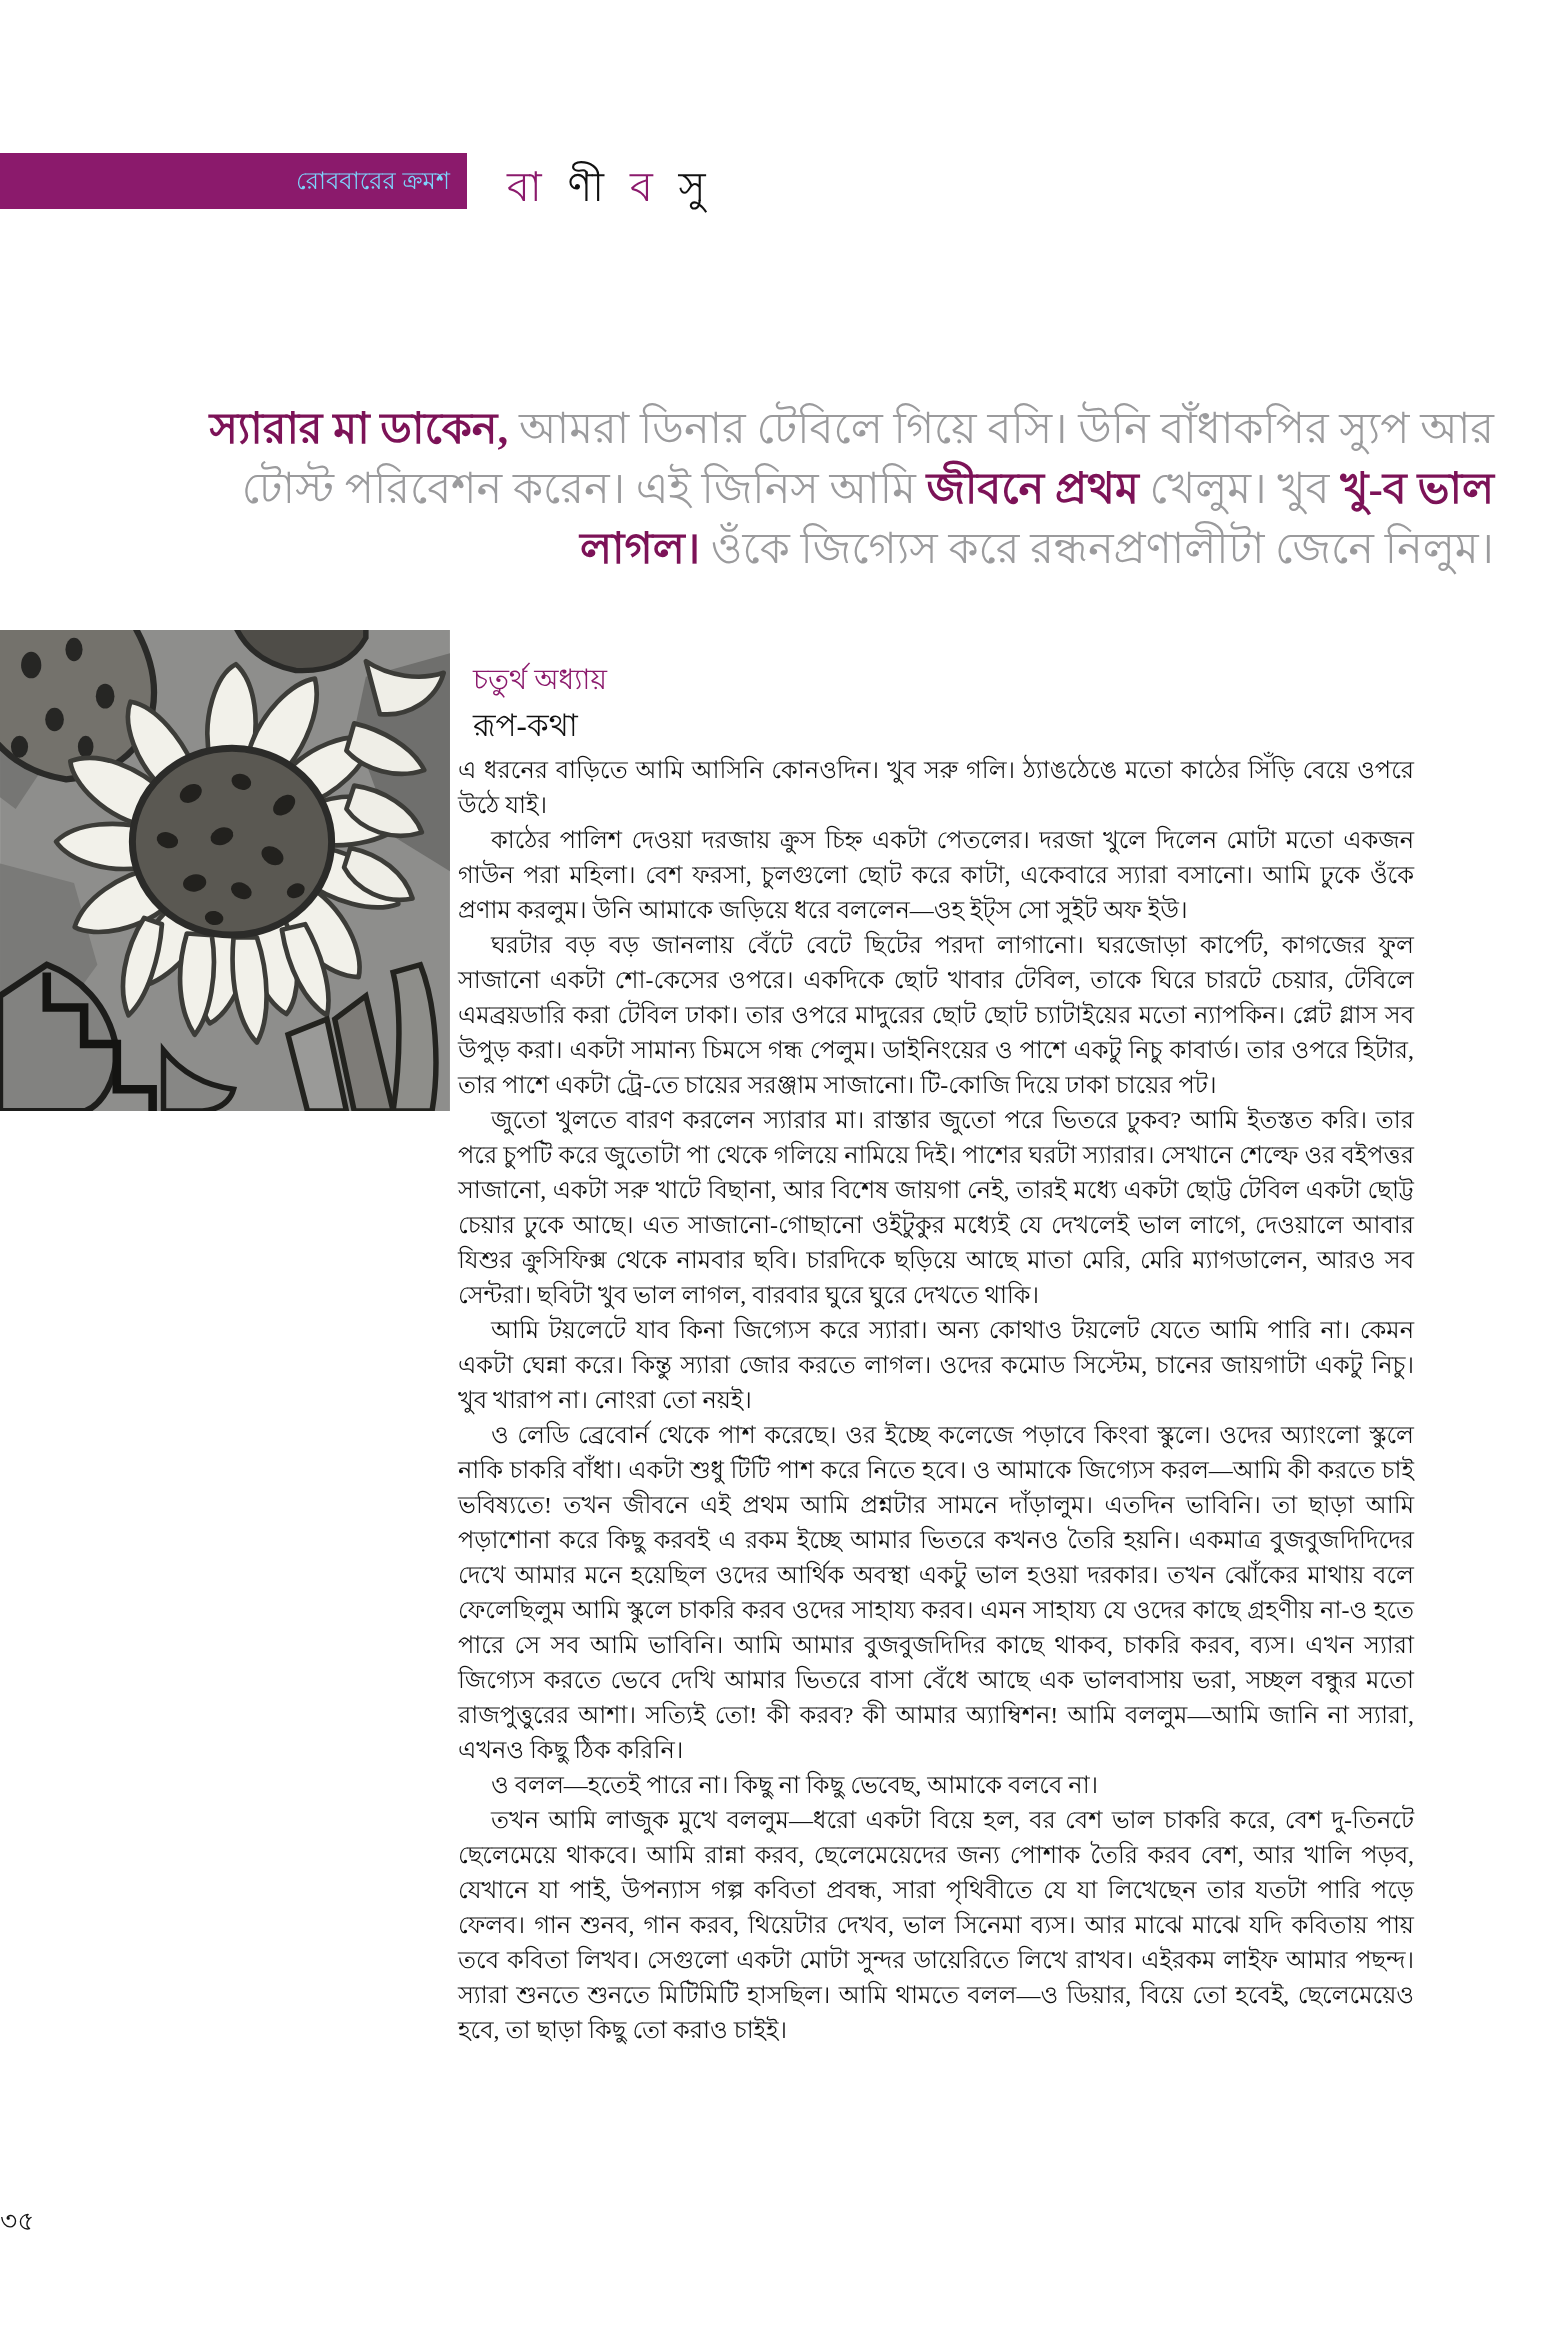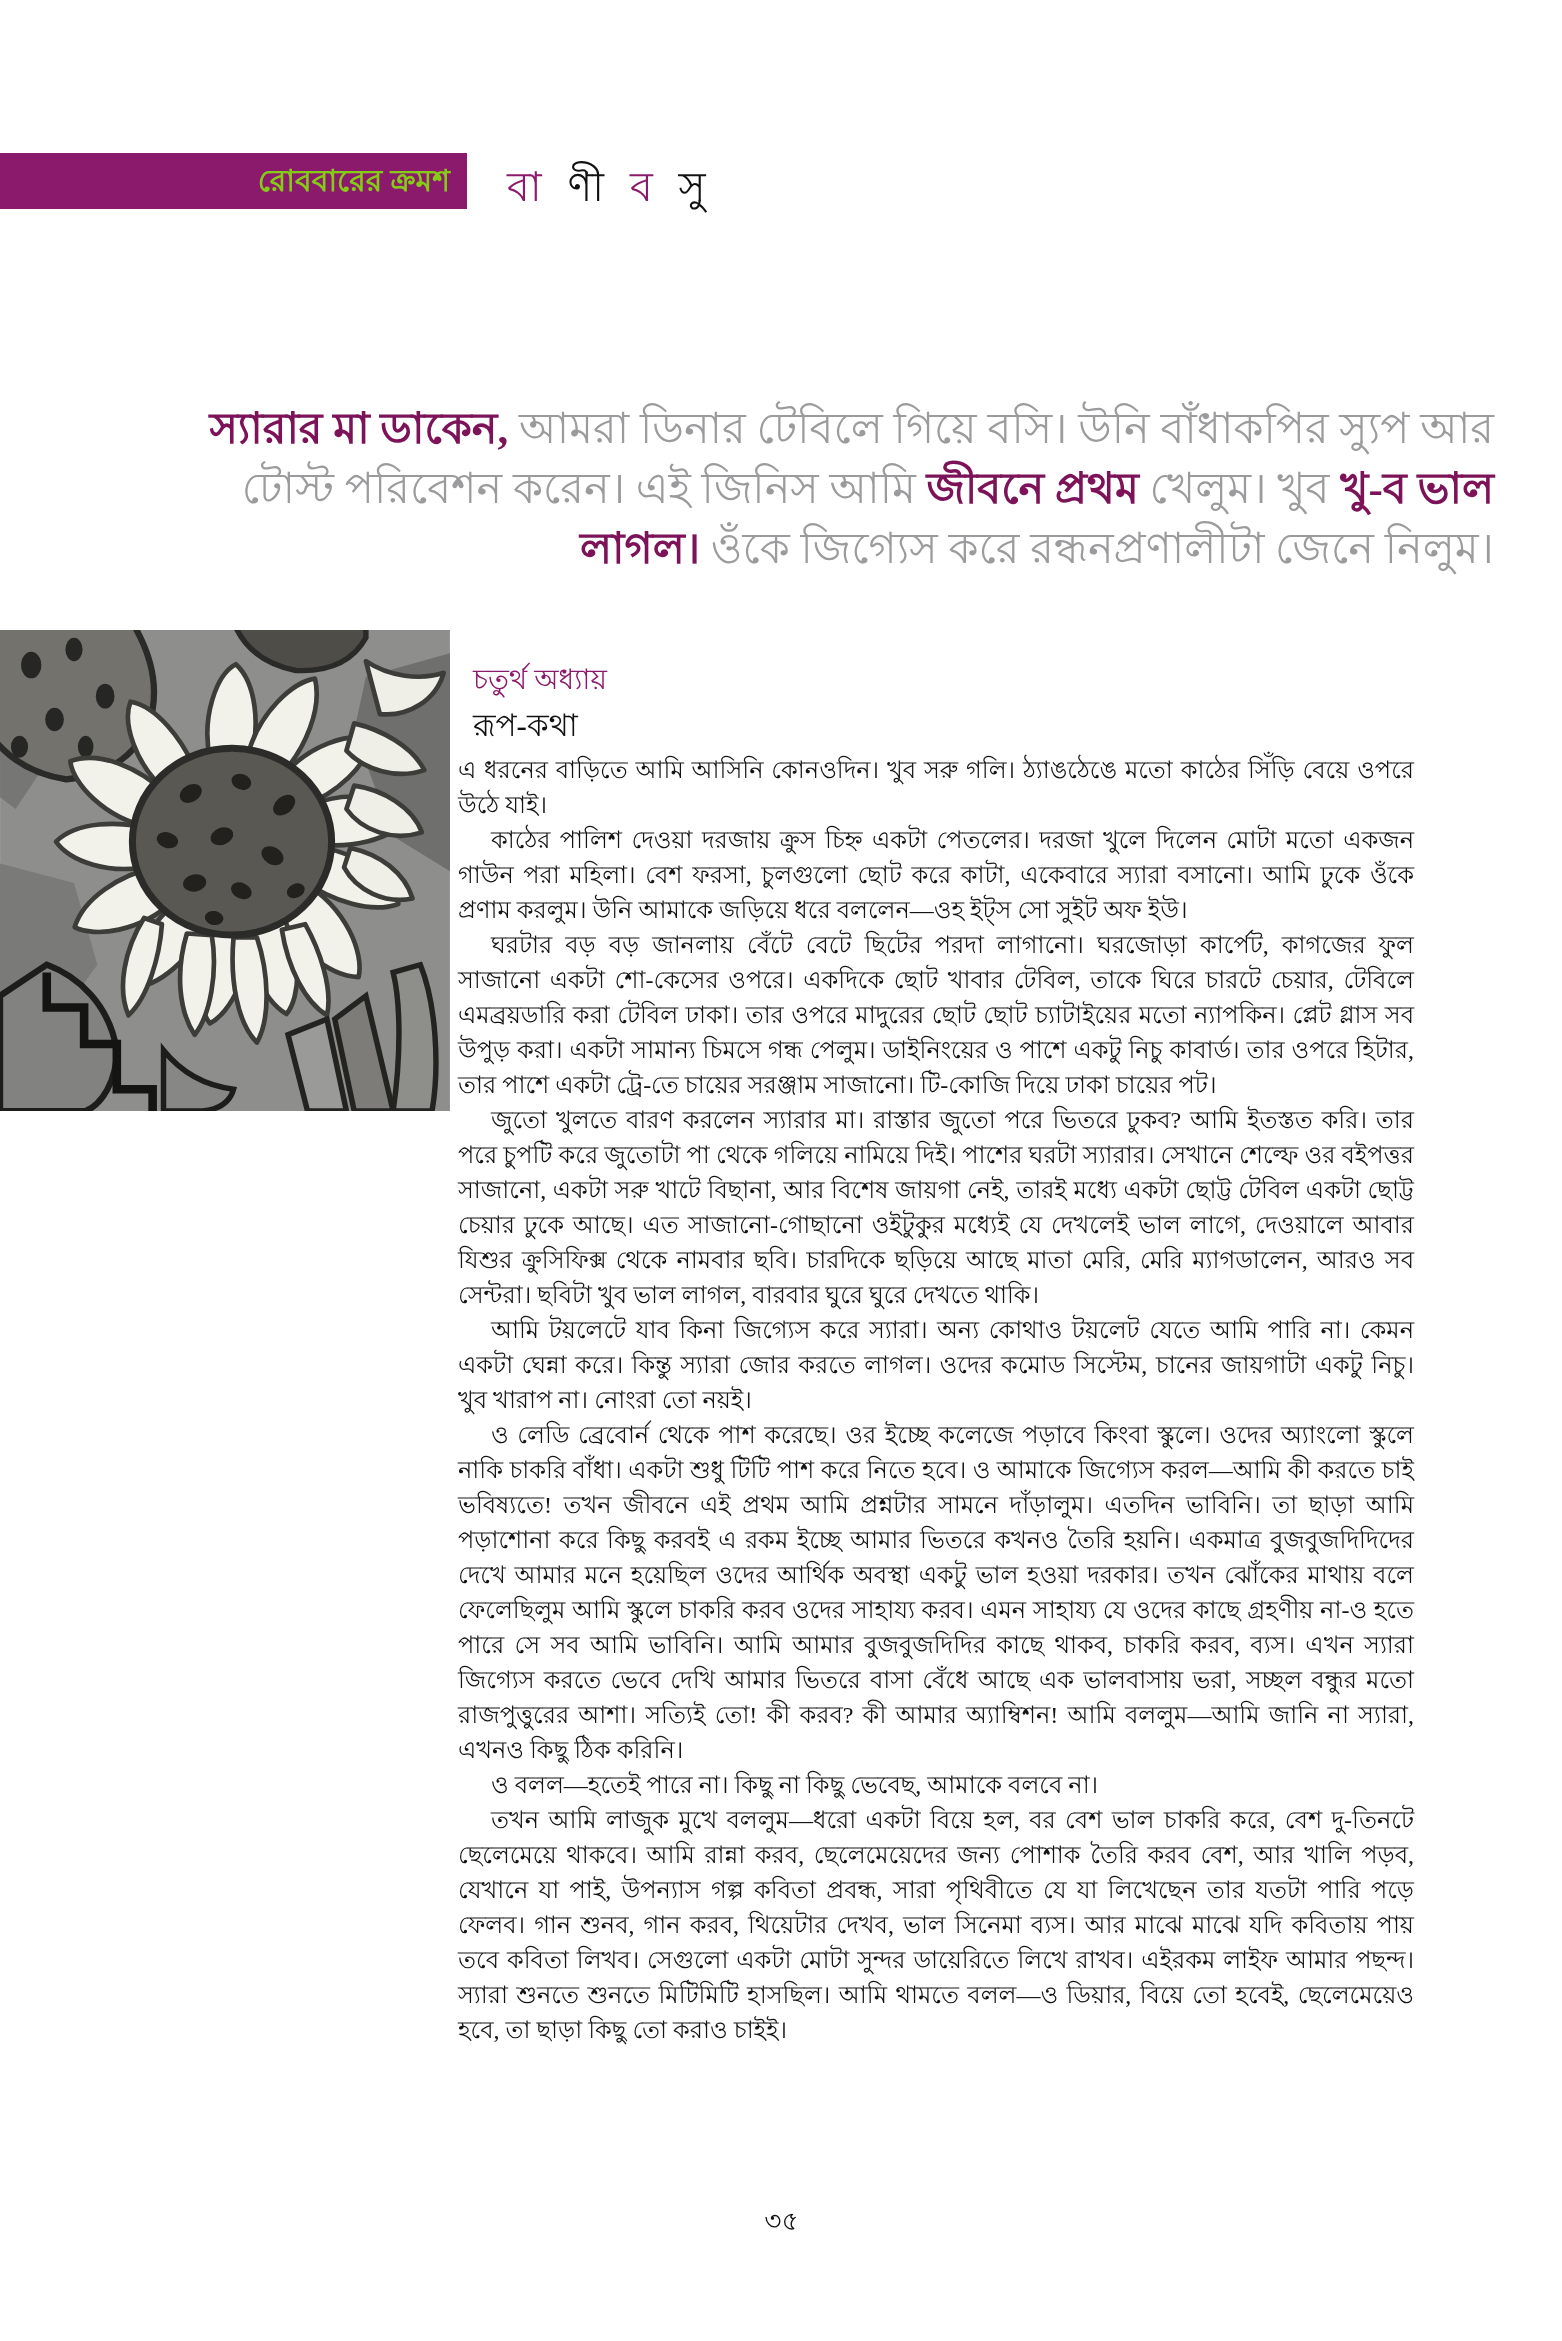--- a/index.html
+++ b/index.html
@@ -18,21 +18,21 @@
     font-family:"Liberation Serif","DejaVu Serif",serif;
   }
   
   .series-banner{
     position:absolute;left:0;top:153px;width:467px;height:56px;
     background:var(--accent);
     display:flex;align-items:center;justify-content:flex-end;
     padding-right:17px;box-sizing:border-box;
   }
   .series-banner .label{
-    color:#84cc16;font-size:30px;font-weight:bold;line-height:1;
+    color:#7dd3fc;font-size:24px;font-weight:normal;line-height:1;
     font-family:"Liberation Sans","DejaVu Sans",sans-serif;
   }
   .author-name{
     position:absolute;left:507px;top:162px;
     font-size:41px;line-height:1.25;color:#111;
     letter-spacing:7.8px;white-space:nowrap;
   }
   .author-name .accent-author{color:var(--accent);}
   .article-title{
     position:absolute;left:490px;top:204px;
@@ -66,21 +66,21 @@
     position:absolute;left:458px;top:753px;width:956px;
     font-size:24px;line-height:35px;
     color:var(--ink);
     text-align:justify;
   }
   .body-text p{margin:0;padding:0;}
   .body-text p.indent{text-indent:33px;}
   
   .page-number{
     position:absolute;left:0;top:2201px;width:1563px;
-    text-align:center;font-size:26.5px;color:#111;
+    font-size:26.5px;color:#111;
   }
 </style>
 </head>
 <body>
 
 <div class="page">
 
   <div class="series-banner">
     <span class="label">রোববারের ক্রমশ</span>
   </div>

